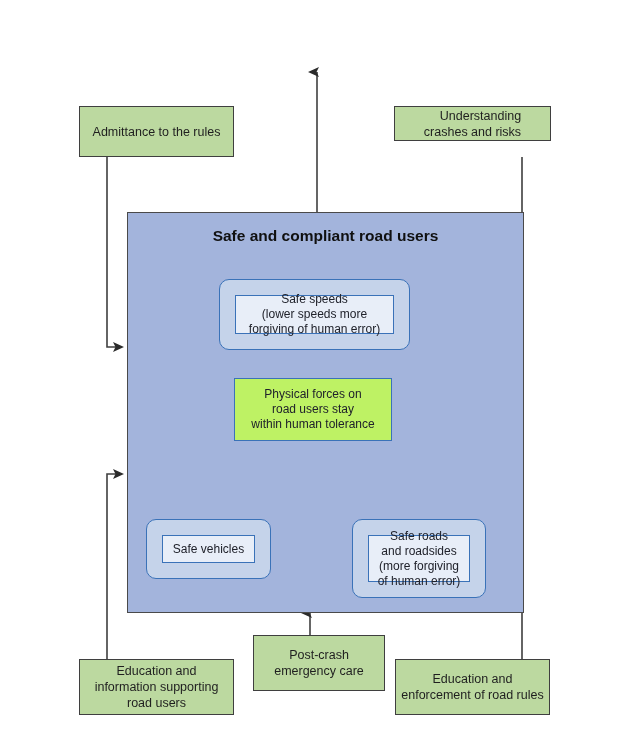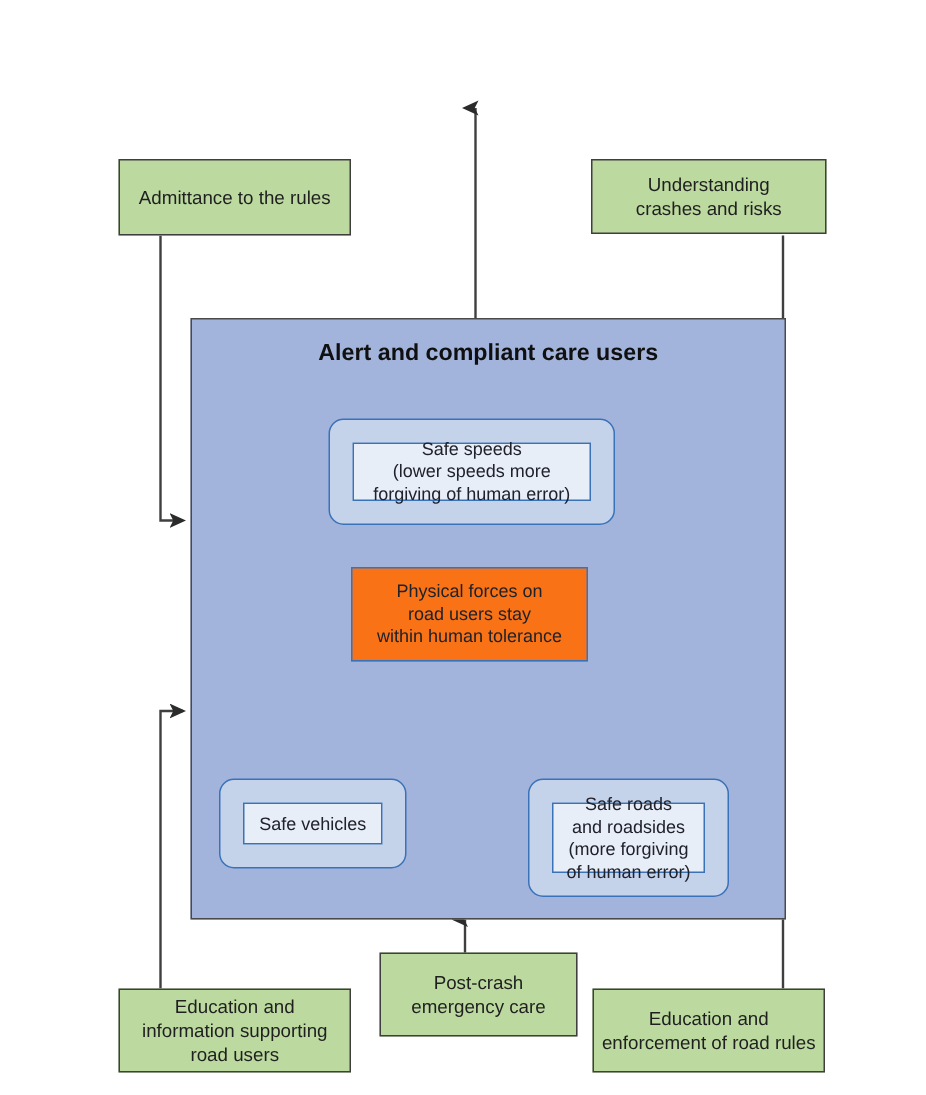--- a/index.html
+++ b/index.html
@@ -82,21 +82,21 @@
     display: flex;
     align-items: center;
     justify-content: center;
     text-align: center;
     font-size: 12px;
     line-height: 15px;
     color: #20222b;
   }
   
   .plain-box {
-    background: #f97316;
+    background: #bef264;
     border: 1.5px solid #3a72b8;
     font-size: 12px;
     line-height: 15px;
     color: #20222b;
     z-index: 3;
   }
 </style>
 </head>
 <body>
 
@@ -138,38 +138,38 @@
     <line x1="358" y1="441" x2="418" y2="512" stroke="#3d3d3d" stroke-width="1.6"></line>
 
     <line x1="271" y1="549" x2="352" y2="549" stroke="#3d3d3d" stroke-width="1.6"></line>
   </svg>
 
 
   <div class="node support-box" style="left:79px; top:106px; width:155px; height:51px;">
     <span class="ml">Admittance to the rules</span>
   </div>
 
-  <div class="node support-box" style="left:394px; top:106px; width:157px; height:50px;">
+  <div class="node support-box" style="left:394px; top:106px; width:157px; height:35px;text-align:right;">
     <span class="ml">Understanding<br>crashes and risks</span>
   </div>
 
   <div class="node support-box" style="left:79px; top:659px; width:155px; height:56px;">
     <span class="ml">Education and<br>information supporting<br>road users</span>
   </div>
 
   <div class="node support-box" style="left:253px; top:635px; width:132px; height:56px;">
     <span class="ml">Post-crash<br>emergency care</span>
   </div>
 
   <div class="node support-box" style="left:395px; top:659px; width:155px; height:56px;">
     <span class="ml">Education and<br>enforcement of road rules</span>
   </div>
 
   <div class="node panel" style="left:127px; top:212px; width:397px; height:401px;">
-    <span class="panel-title">Alert and compliant care users</span>
+    <span class="panel-title">Safe and compliant road users</span>
   </div>
 
   <div class="node pillar" style="left:219px; top:279px; width:191px; height:71px;">
     <div class="pillar-inner">
       <span class="ml">Safe speeds<br>(lower speeds more<br>forgiving of human error)</span>
     </div>
   </div>
 
   <div class="node plain-box" style="left:234px; top:378px; width:158px; height:63px;
        display:flex; align-items:center; justify-content:center;">

